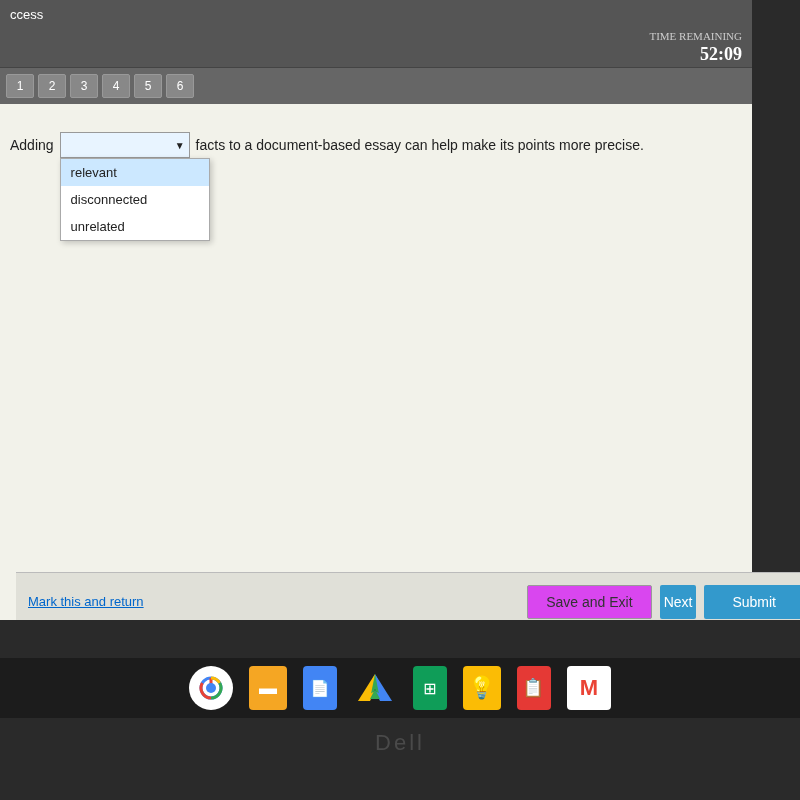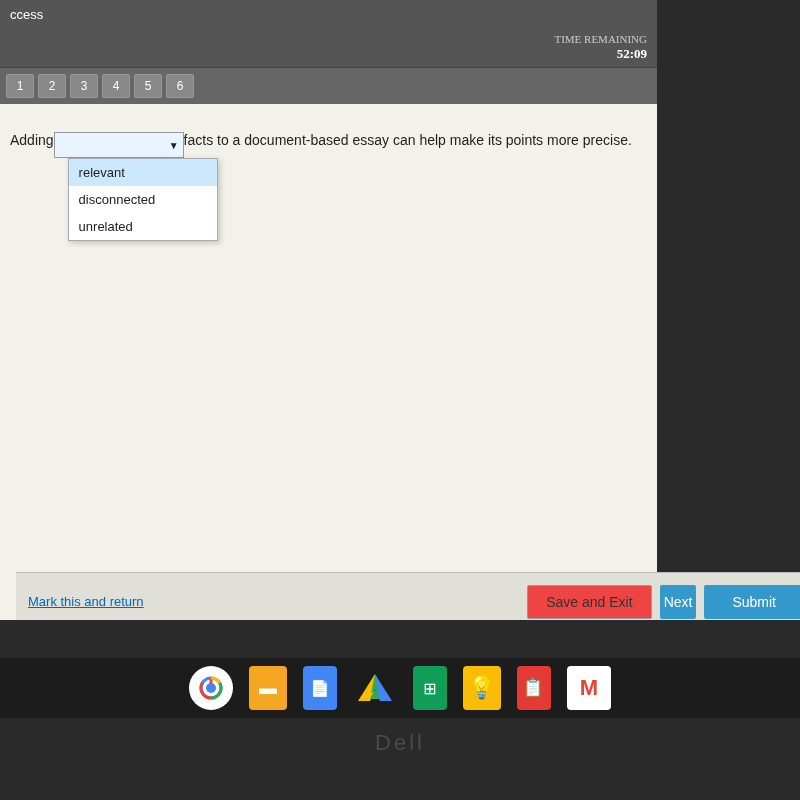--- a/index.html
+++ b/index.html
@@ -36,21 +36,21 @@
       border-bottom: 1px solid #444;
     }
     .timer-label {
       color: #ccc;
       font-size: 11px;
       text-align: right;
       line-height: 1.2;
     }
     .timer-value {
       color: #fff;
-      font-size: 13px;
+      font-size: 18px;
       font-weight: bold;
     }
 
     
     .nav-bar {
       background: #666;
       height: 36px;
       display: flex;
       align-items: center;
       padding: 0 6px;
@@ -73,35 +73,36 @@
     
     .content-area {
       padding: 20px 20px 10px 10px;
       position: relative;
     }
 
     .question-text {
       font-size: 14px;
       color: #222;
       display: flex;
-      align-items: flex-start;
+      align-items: center;
+      gap: 6px;
       flex-wrap: wrap;
     }
 
     
     .dropdown-wrapper {
       position: relative;
       display: inline-block;
     }
 
     
     .dropdown-list {
       position: absolute;
       top: 26px;
-      left: 14px;
+      left: 0;
       width: 150px;
       background: #fff;
       border: 1px solid #aaa;
       z-index: 10;
       box-shadow: 2px 2px 6px rgba(0,0,0,0.2);
     }
     .dropdown-item {
       padding: 6px 10px;
       font-size: 13px;
       color: #222;
@@ -130,21 +131,21 @@
       text-decoration: underline;
       cursor: pointer;
       flex: 0 0 auto;
     }
     .action-buttons {
       display: flex;
       gap: 8px;
       margin-left: auto;
     }
     .btn-save {
-      background: #ef4444;
+      background: #d946ef;
       border: 1px solid #999;
       padding: 8px 18px;
       font-size: 14px;
       cursor: pointer;
       border-radius: 2px;
       color: #333;
     }
     .btn-next {
       background: #3399cc;
       border: none;
@@ -171,21 +172,21 @@
       align-items: center;
       justify-content: center;
       font-size: 22px;
     }
 
     
     .main-wrapper {
       position: absolute;
       top: 0;
       left: 0;
-      width: 657px;
+      width: 752px;
       height: 630px;
       background: #f2f2ea;
     }
 
     .laptop-bottom {
       position: absolute;
       top: 620px;
       left: 0;
       width: 800px;
       height: 180px;

